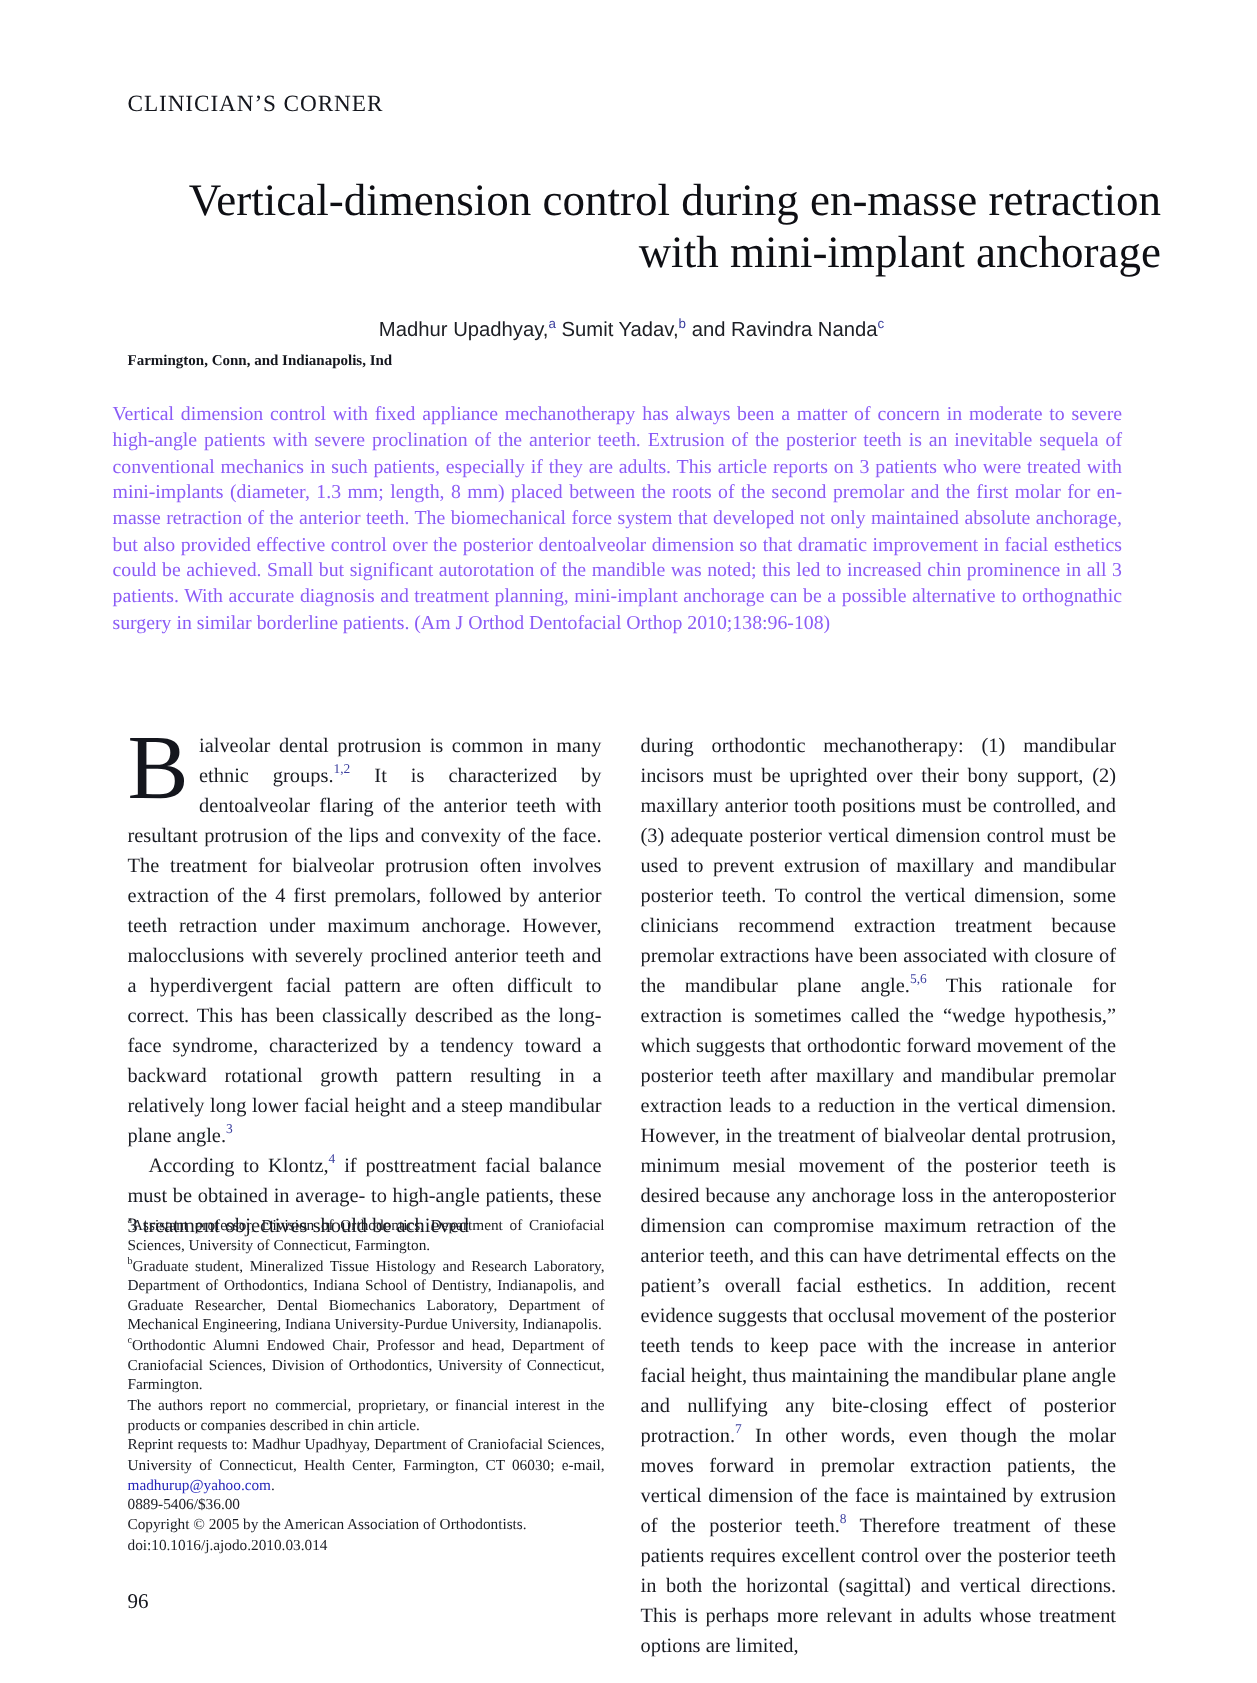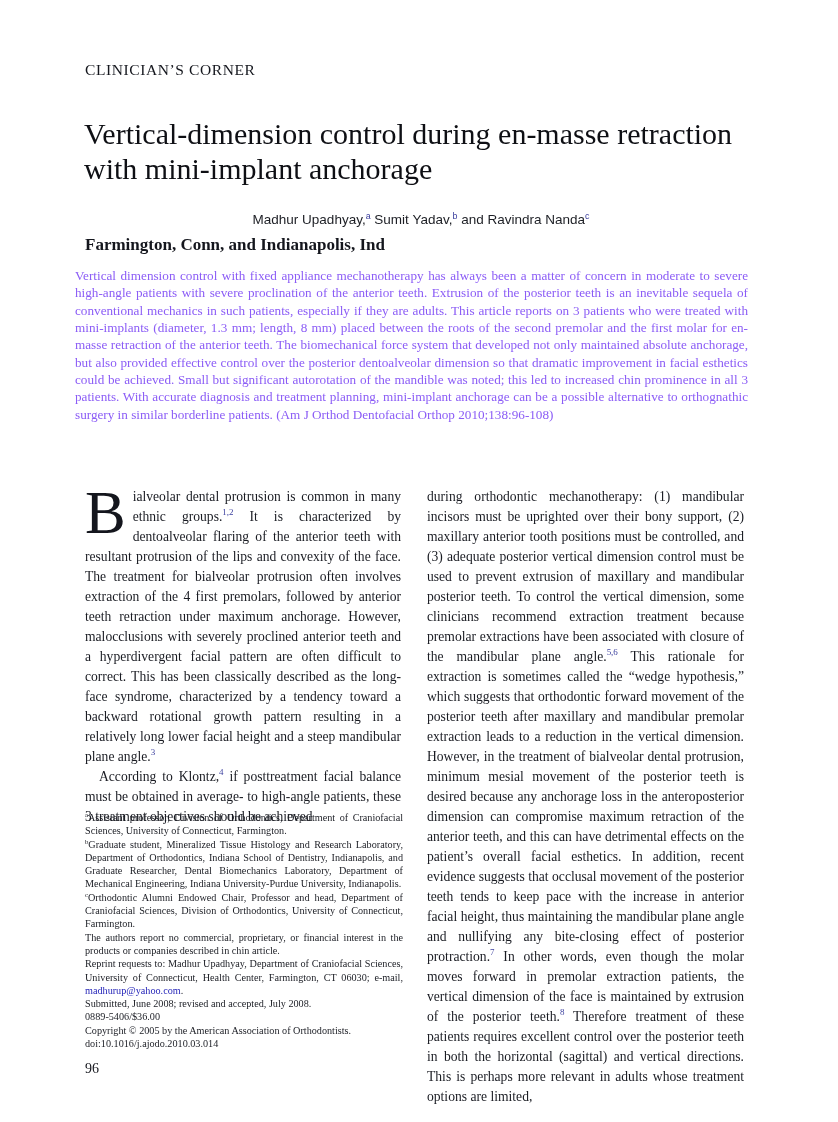--- a/index.html
+++ b/index.html
@@ -14,29 +14,30 @@
   }
   .eyebrow{
     position:absolute;left:85px;top:61px;
     font-size:15.5px;letter-spacing:0.6px;
     color:#14161d;
   }
   .title{
     position:absolute;left:84px;top:116px;width:690px;
     font-size:30px;line-height:35px;font-weight:400;
     color:#0e0f14;
+    text-align:right;
   }
   .authors{
     position:absolute;left:85px;top:212px;width:672px;
     font-family:"Liberation Sans", sans-serif;
     font-size:13.5px;color:#1c1e24;text-align:center;
   }
   .affiliation{
     position:absolute;left:85px;top:235px;width:672px;
-    font-size:17px;font-weight:bold;color:#14161d;
+    font-size:10px;font-weight:bold;color:#14161d;
   }
   .abstract{
     position:absolute;left:75px;top:267px;width:673px;
     font-family:Liberation Serif, serif;
     font-size:13.2px;line-height:17.35px;
     text-align:justify;color:#8b5cf6;
   }
   .col{
     position:absolute;top:487px;
     font-size:13.6px;line-height:20px;
@@ -93,21 +94,20 @@
   <div class="col col2">
     <p>during orthodontic mechanotherapy: (1) mandibular incisors must be uprighted over their bony support, (2) maxillary anterior tooth positions must be controlled, and (3) adequate posterior vertical dimension control must be used to prevent extrusion of maxillary and mandibular posterior teeth. To control the vertical dimension, some clinicians recommend extraction treatment because premolar extractions have been associated with closure of the mandibular plane angle.<sup class="ref">5,6</sup> This rationale for extraction is sometimes called the “wedge hypothesis,” which suggests that orthodontic forward movement of the posterior teeth after maxillary and mandibular premolar extraction leads to a reduction in the vertical dimension. However, in the treatment of bialveolar dental protrusion, minimum mesial movement of the posterior teeth is desired because any anchorage loss in the anteroposterior dimension can compromise maximum retraction of the anterior teeth, and this can have detrimental effects on the patient’s overall facial esthetics. In addition, recent evidence suggests that occlusal movement of the posterior teeth tends to keep pace with the increase in anterior facial height, thus maintaining the mandibular plane angle and nullifying any bite-closing effect of posterior protraction.<sup class="ref">7</sup> In other words, even though the molar moves forward in premolar extraction patients, the vertical dimension of the face is maintained by extrusion of the posterior teeth.<sup class="ref">8</sup> Therefore treatment of these patients requires excellent control over the posterior teeth in both the horizontal (sagittal) and vertical directions. This is perhaps more relevant in adults whose treatment options are limited,</p>
   </div>
 
   <div class="footnotes">
       <div class="fn"><sup class="ref">a</sup>Assistant professor, Division of Orthodontics, Department of Craniofacial Sciences, University of Connecticut, Farmington.</div>
       <div class="fn"><sup class="ref">b</sup>Graduate student, Mineralized Tissue Histology and Research Laboratory, Department of Orthodontics, Indiana School of Dentistry, Indianapolis, and Graduate Researcher, Dental Biomechanics Laboratory, Department of Mechanical Engineering, Indiana University-Purdue University, Indianapolis.</div>
       <div class="fn"><sup class="ref">c</sup>Orthodontic Alumni Endowed Chair, Professor and head, Department of Craniofacial Sciences, Division of Orthodontics, University of Connecticut, Farmington.</div>
       <div class="fn">The authors report no commercial, proprietary, or financial interest in the products or companies described in chin article.</div>
       <div class="fn">Reprint requests to: Madhur Upadhyay, Department of Craniofacial Sciences, University of Connecticut, Health Center, Farmington, CT 06030; e-mail, <span class="link">madhurup@yahoo.com</span>.</div>
-      <div class="fn">Submitted, June 2008; revised and accepted, July 2008.</div>
       <div class="fn">0889-5406/$36.00</div>
       <div class="fn">Copyright © 2005 by the American Association of Orthodontists.</div>
       <div class="fn">doi:10.1016/j.ajodo.2010.03.014</div>
     </div>
 
   <div class="pagenum">96</div>
 
 </div>
 
 </body></html>

